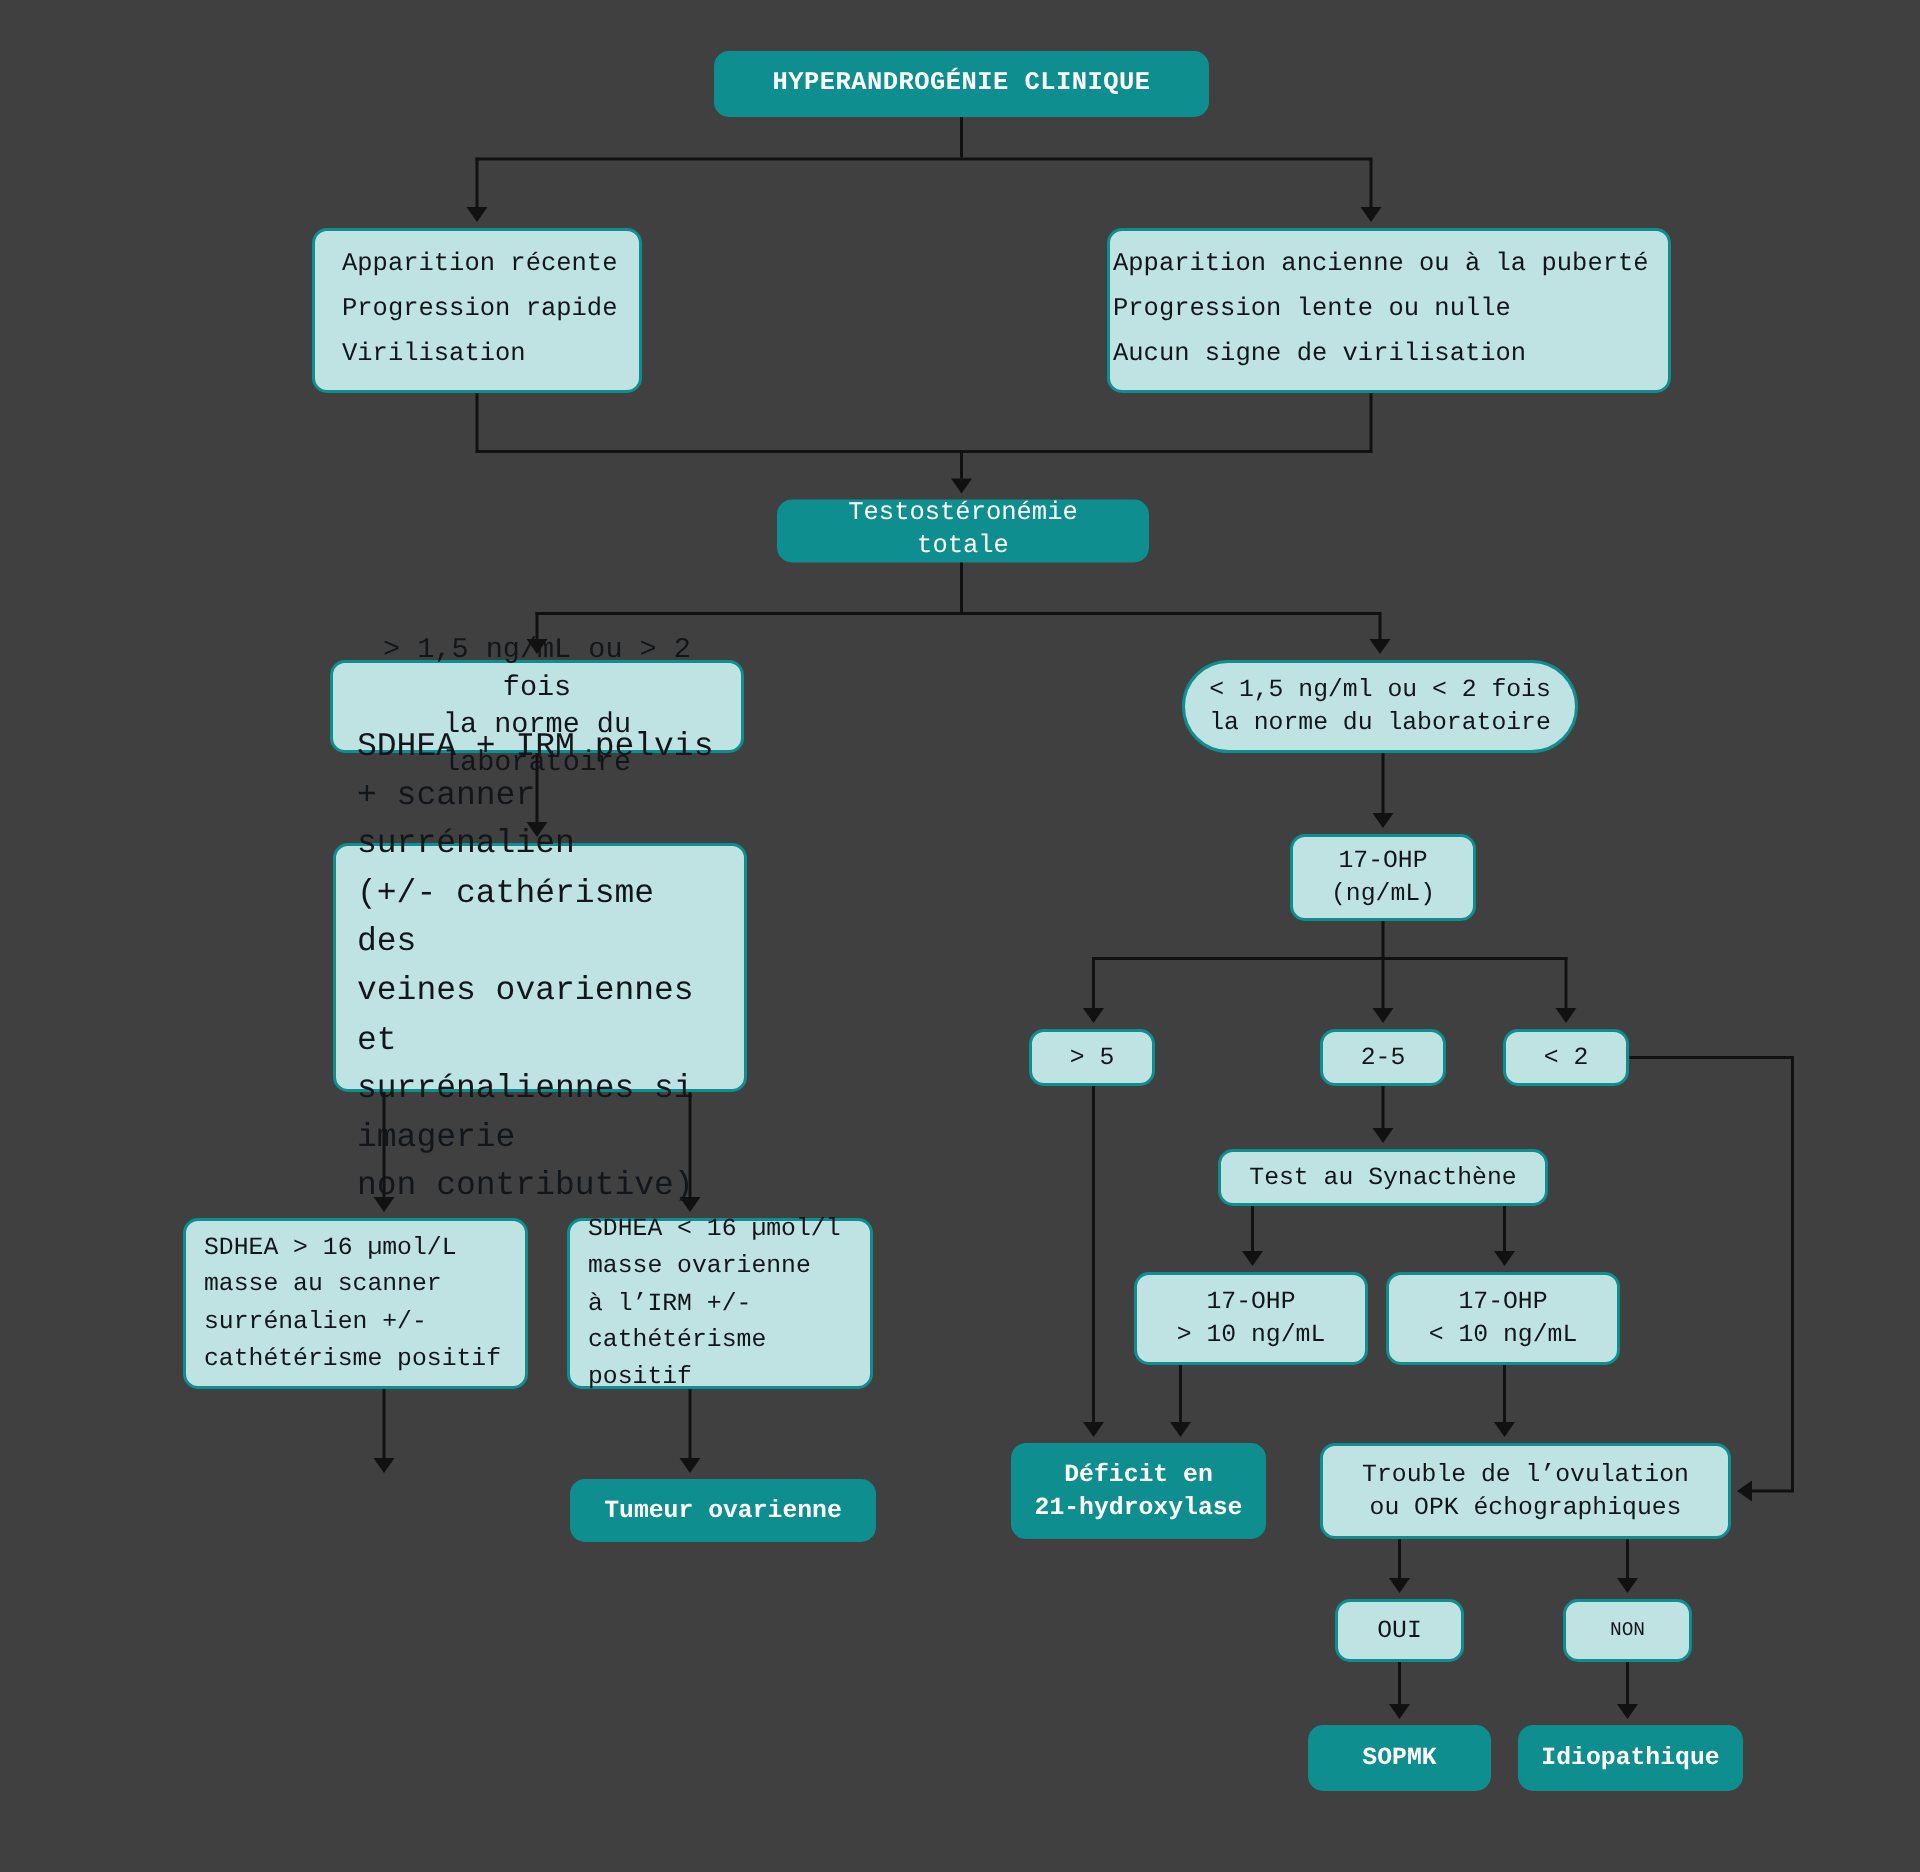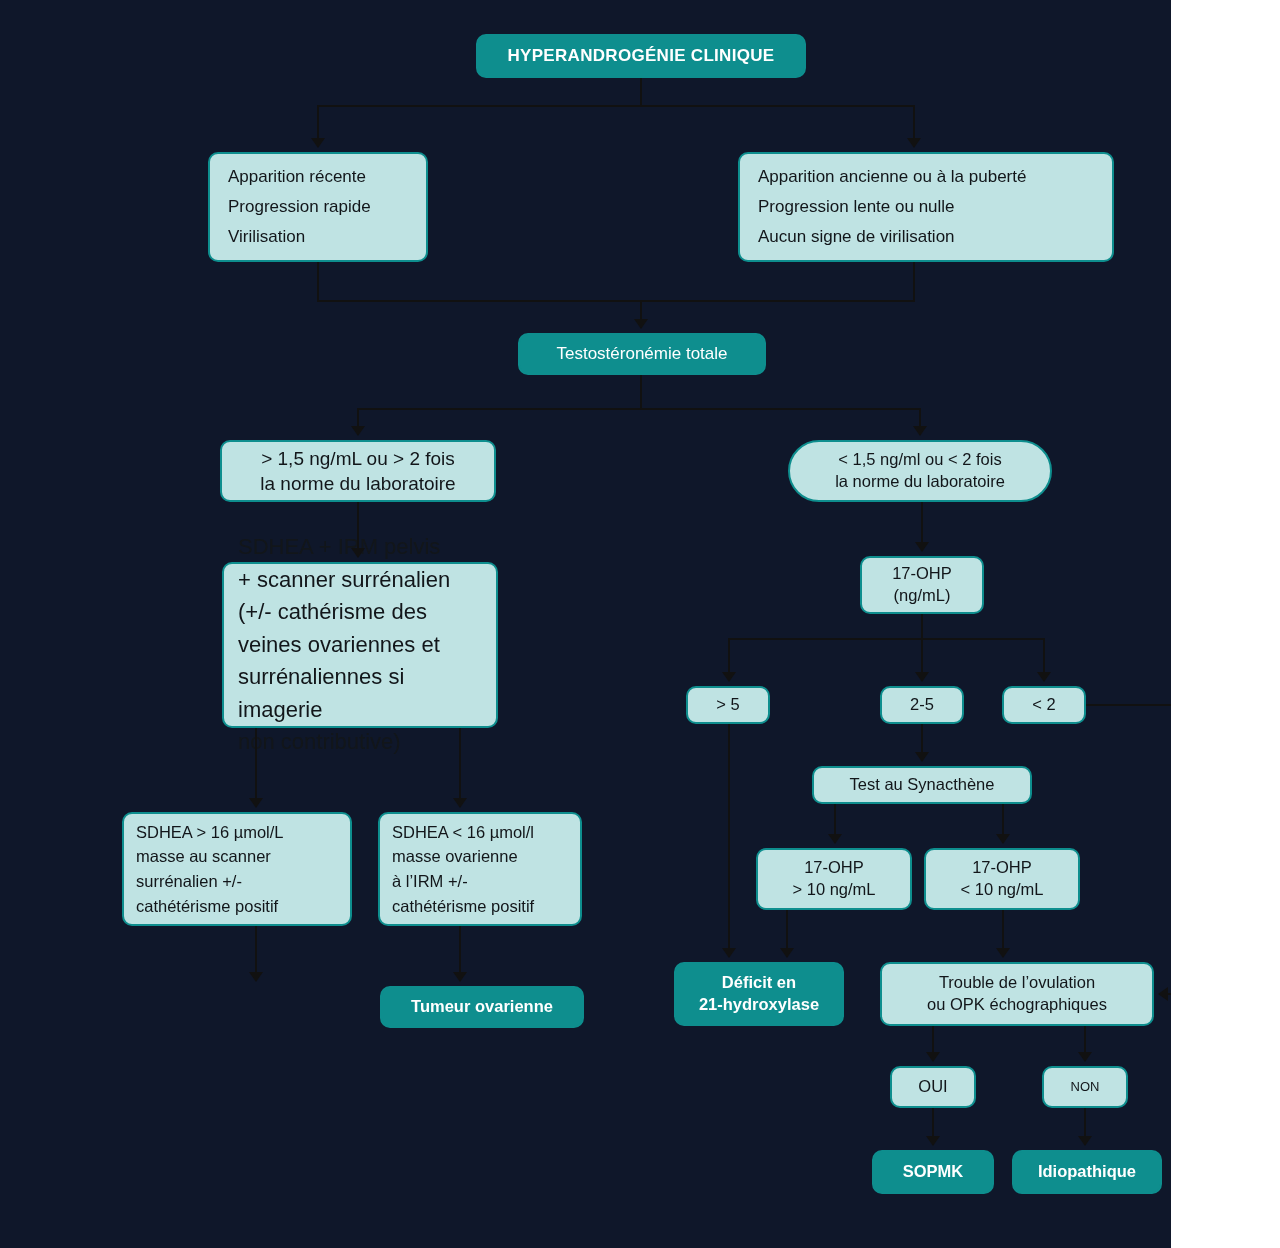--- a/index.html
+++ b/index.html
@@ -6,24 +6,25 @@
     margin: 0;
     padding: 0;
     background: #ffffff;
   }
   body {
     font-family: "Liberation Sans", sans-serif;
     -webkit-font-smoothing: antialiased;
   }
   #canvas {
     position: relative;
-    width: 1171px;
+    width: 1280px;
     height: 1248px;
-    background: #0f172a;
+    background: #404040;
     overflow: hidden;
+    font-family: Liberation Mono, monospace;
   }
   .node {
     position: absolute;
     box-sizing: border-box;
     border: 2px solid #0e8e8e;
     border-radius: 10px;
     display: flex;
     align-items: center;
     justify-content: center;
     text-align: center;
@@ -72,21 +73,21 @@
 <body>
 
 <div id="canvas">
 
   <div class="node dark" style="left:476px; top:34px; width:330px; height:44px; font-size:17px; letter-spacing:0.3px;">HYPERANDROGÉNIE CLINIQUE</div>
 
   <div class="node light leftalign" style="left:208px; top:152px; width:220px; height:110px; font-size:17px; padding-left:18px; line-height:1.75;">Apparition récente
 Progression rapide
 Virilisation</div>
 
-  <div class="node light leftalign" style="left:738px; top:152px; width:376px; height:110px; font-size:17px; padding-left:18px; line-height:1.75;">Apparition ancienne ou à la puberté
+  <div class="node light leftalign" style="left:738px; top:152px; width:376px; height:110px; font-size:17px; padding-left:2px; line-height:1.75;">Apparition ancienne ou à la puberté
 Progression lente ou nulle
 Aucun signe de virilisation</div>
 
   <div class="node dark" style="left:518px; top:333px; width:248px; height:42px; font-size:17px; font-weight:normal;">Testostéronémie totale</div>
 
   <div class="node light" style="left:220px; top:440px; width:276px; height:62px; font-size:19px;">&gt; 1,5 ng/mL ou &gt; 2 fois
 la norme du laboratoire</div>
 
   <div class="node light" style="left:788px; top:440px; width:264px; height:62px; font-size:16.5px;border-radius:31px;">&lt; 1,5 ng/ml ou &lt; 2 fois
 la norme du laboratoire</div>

